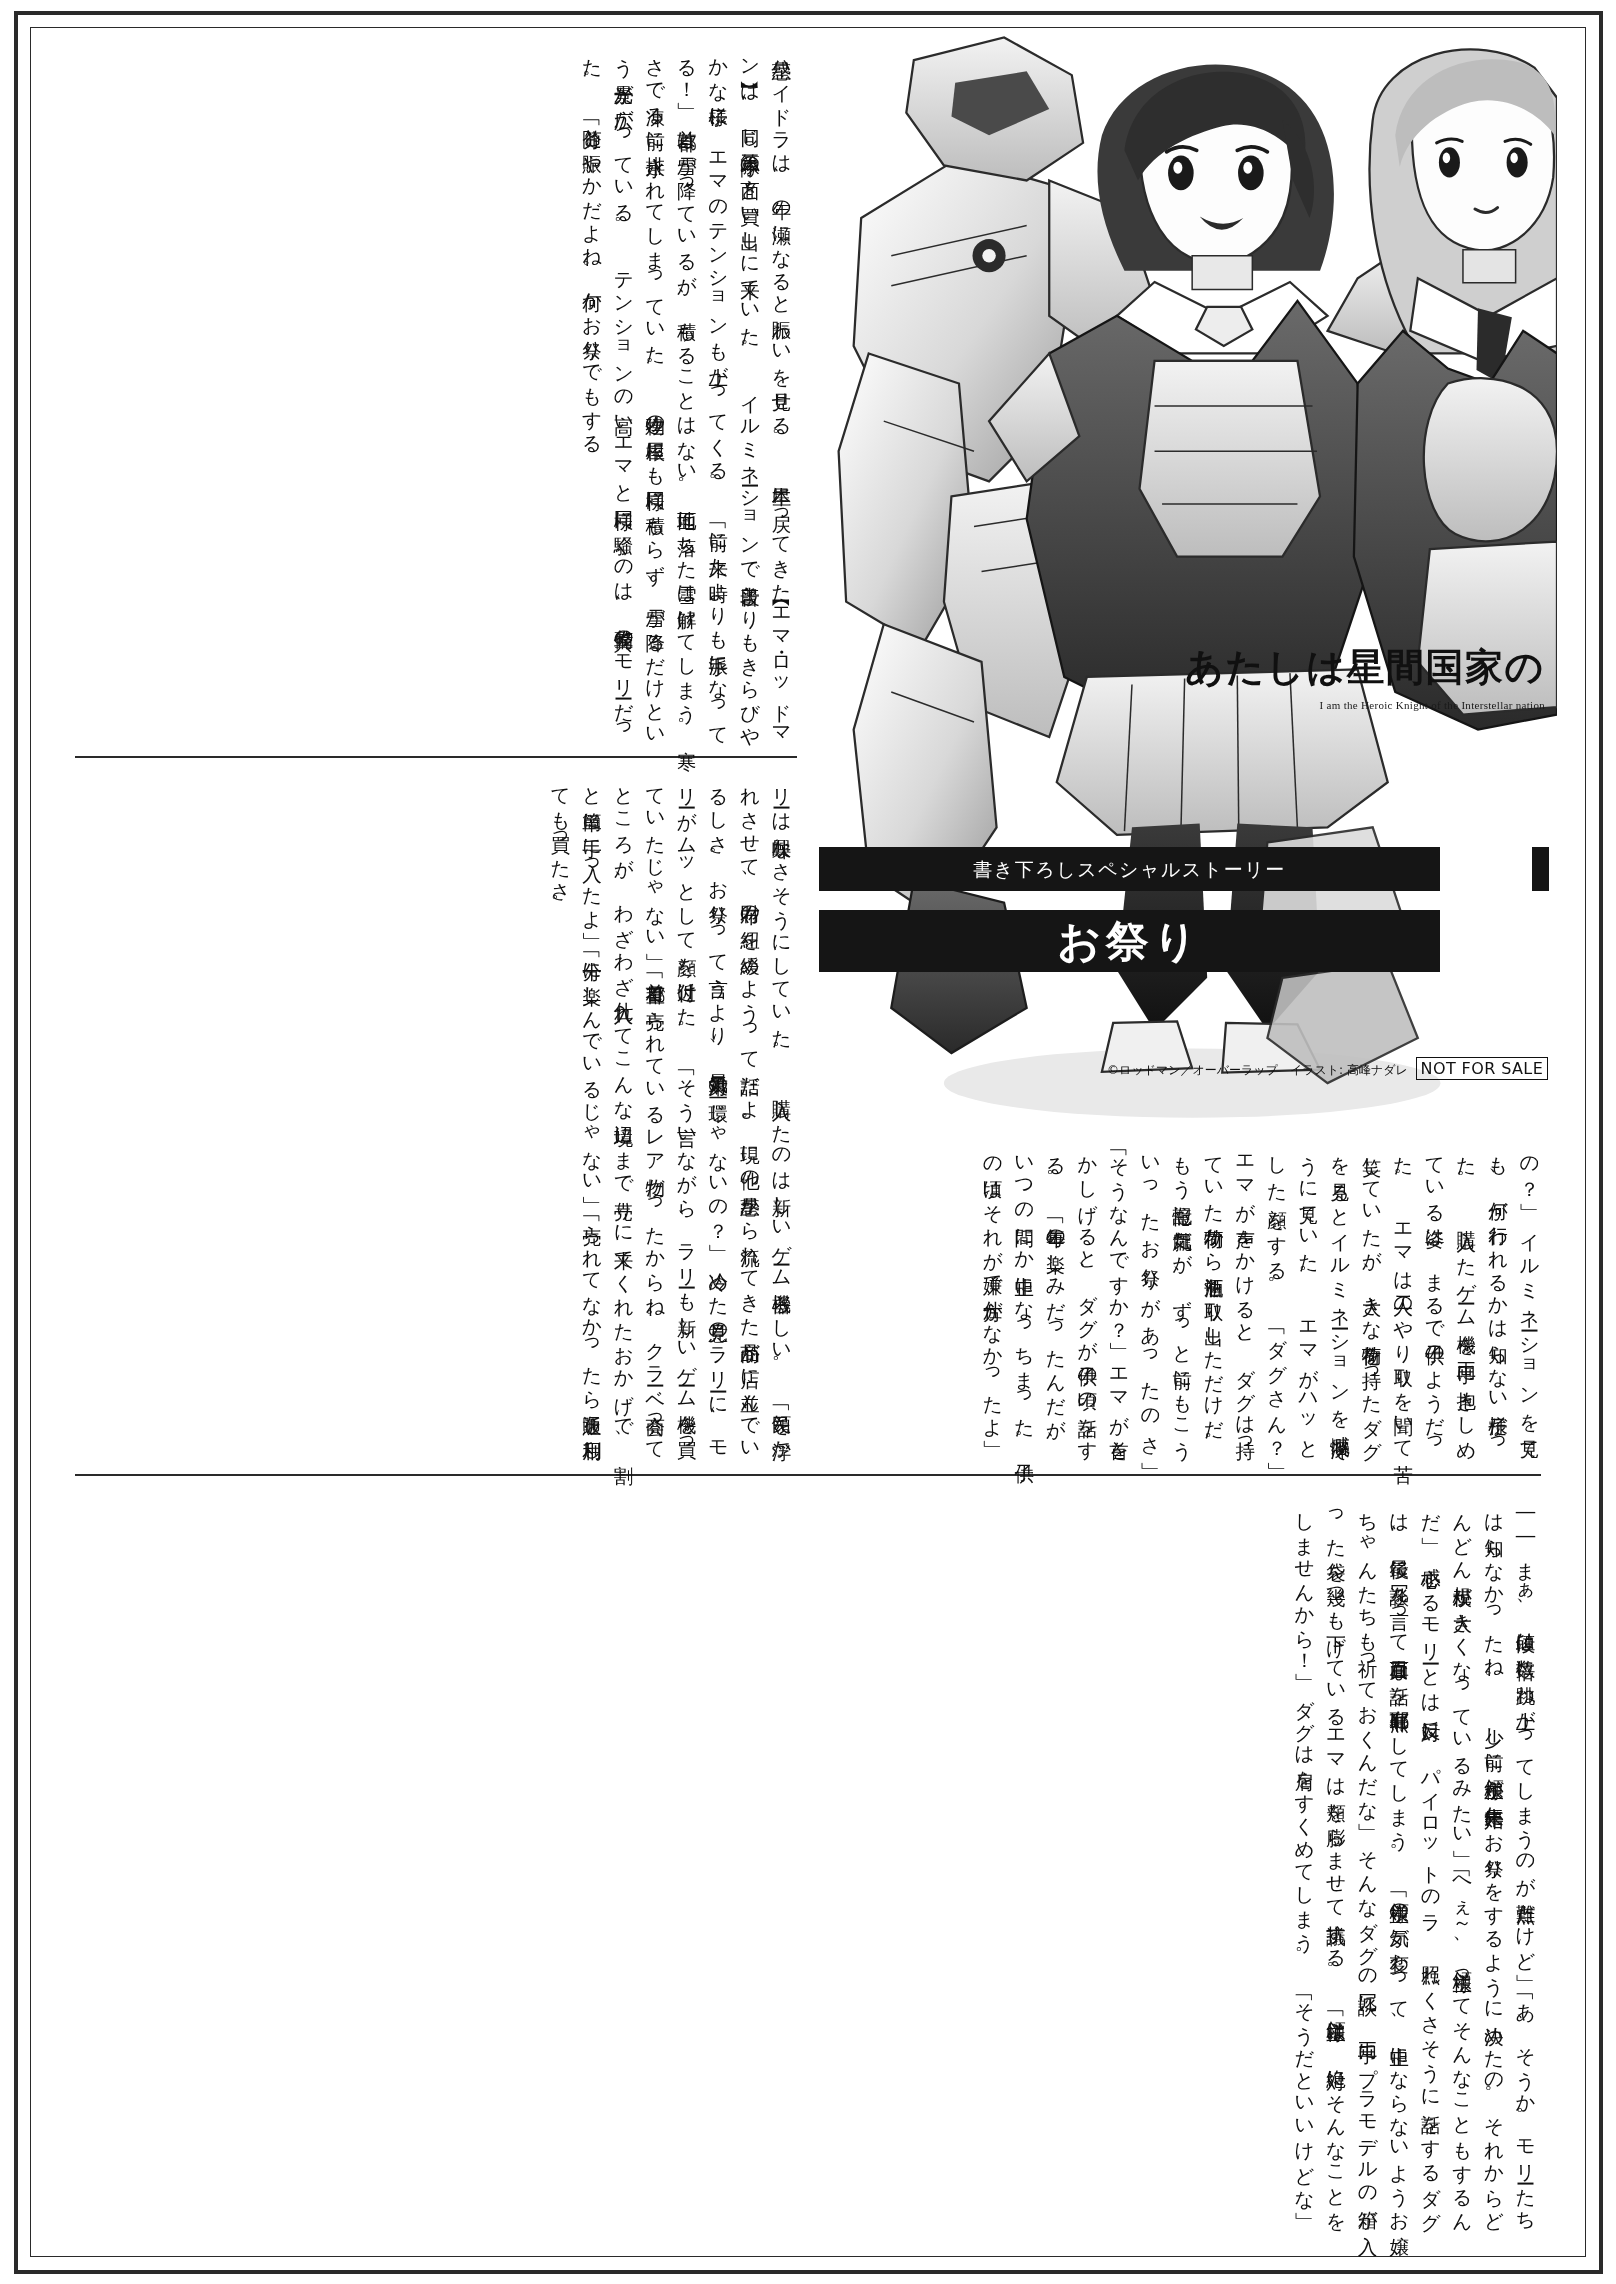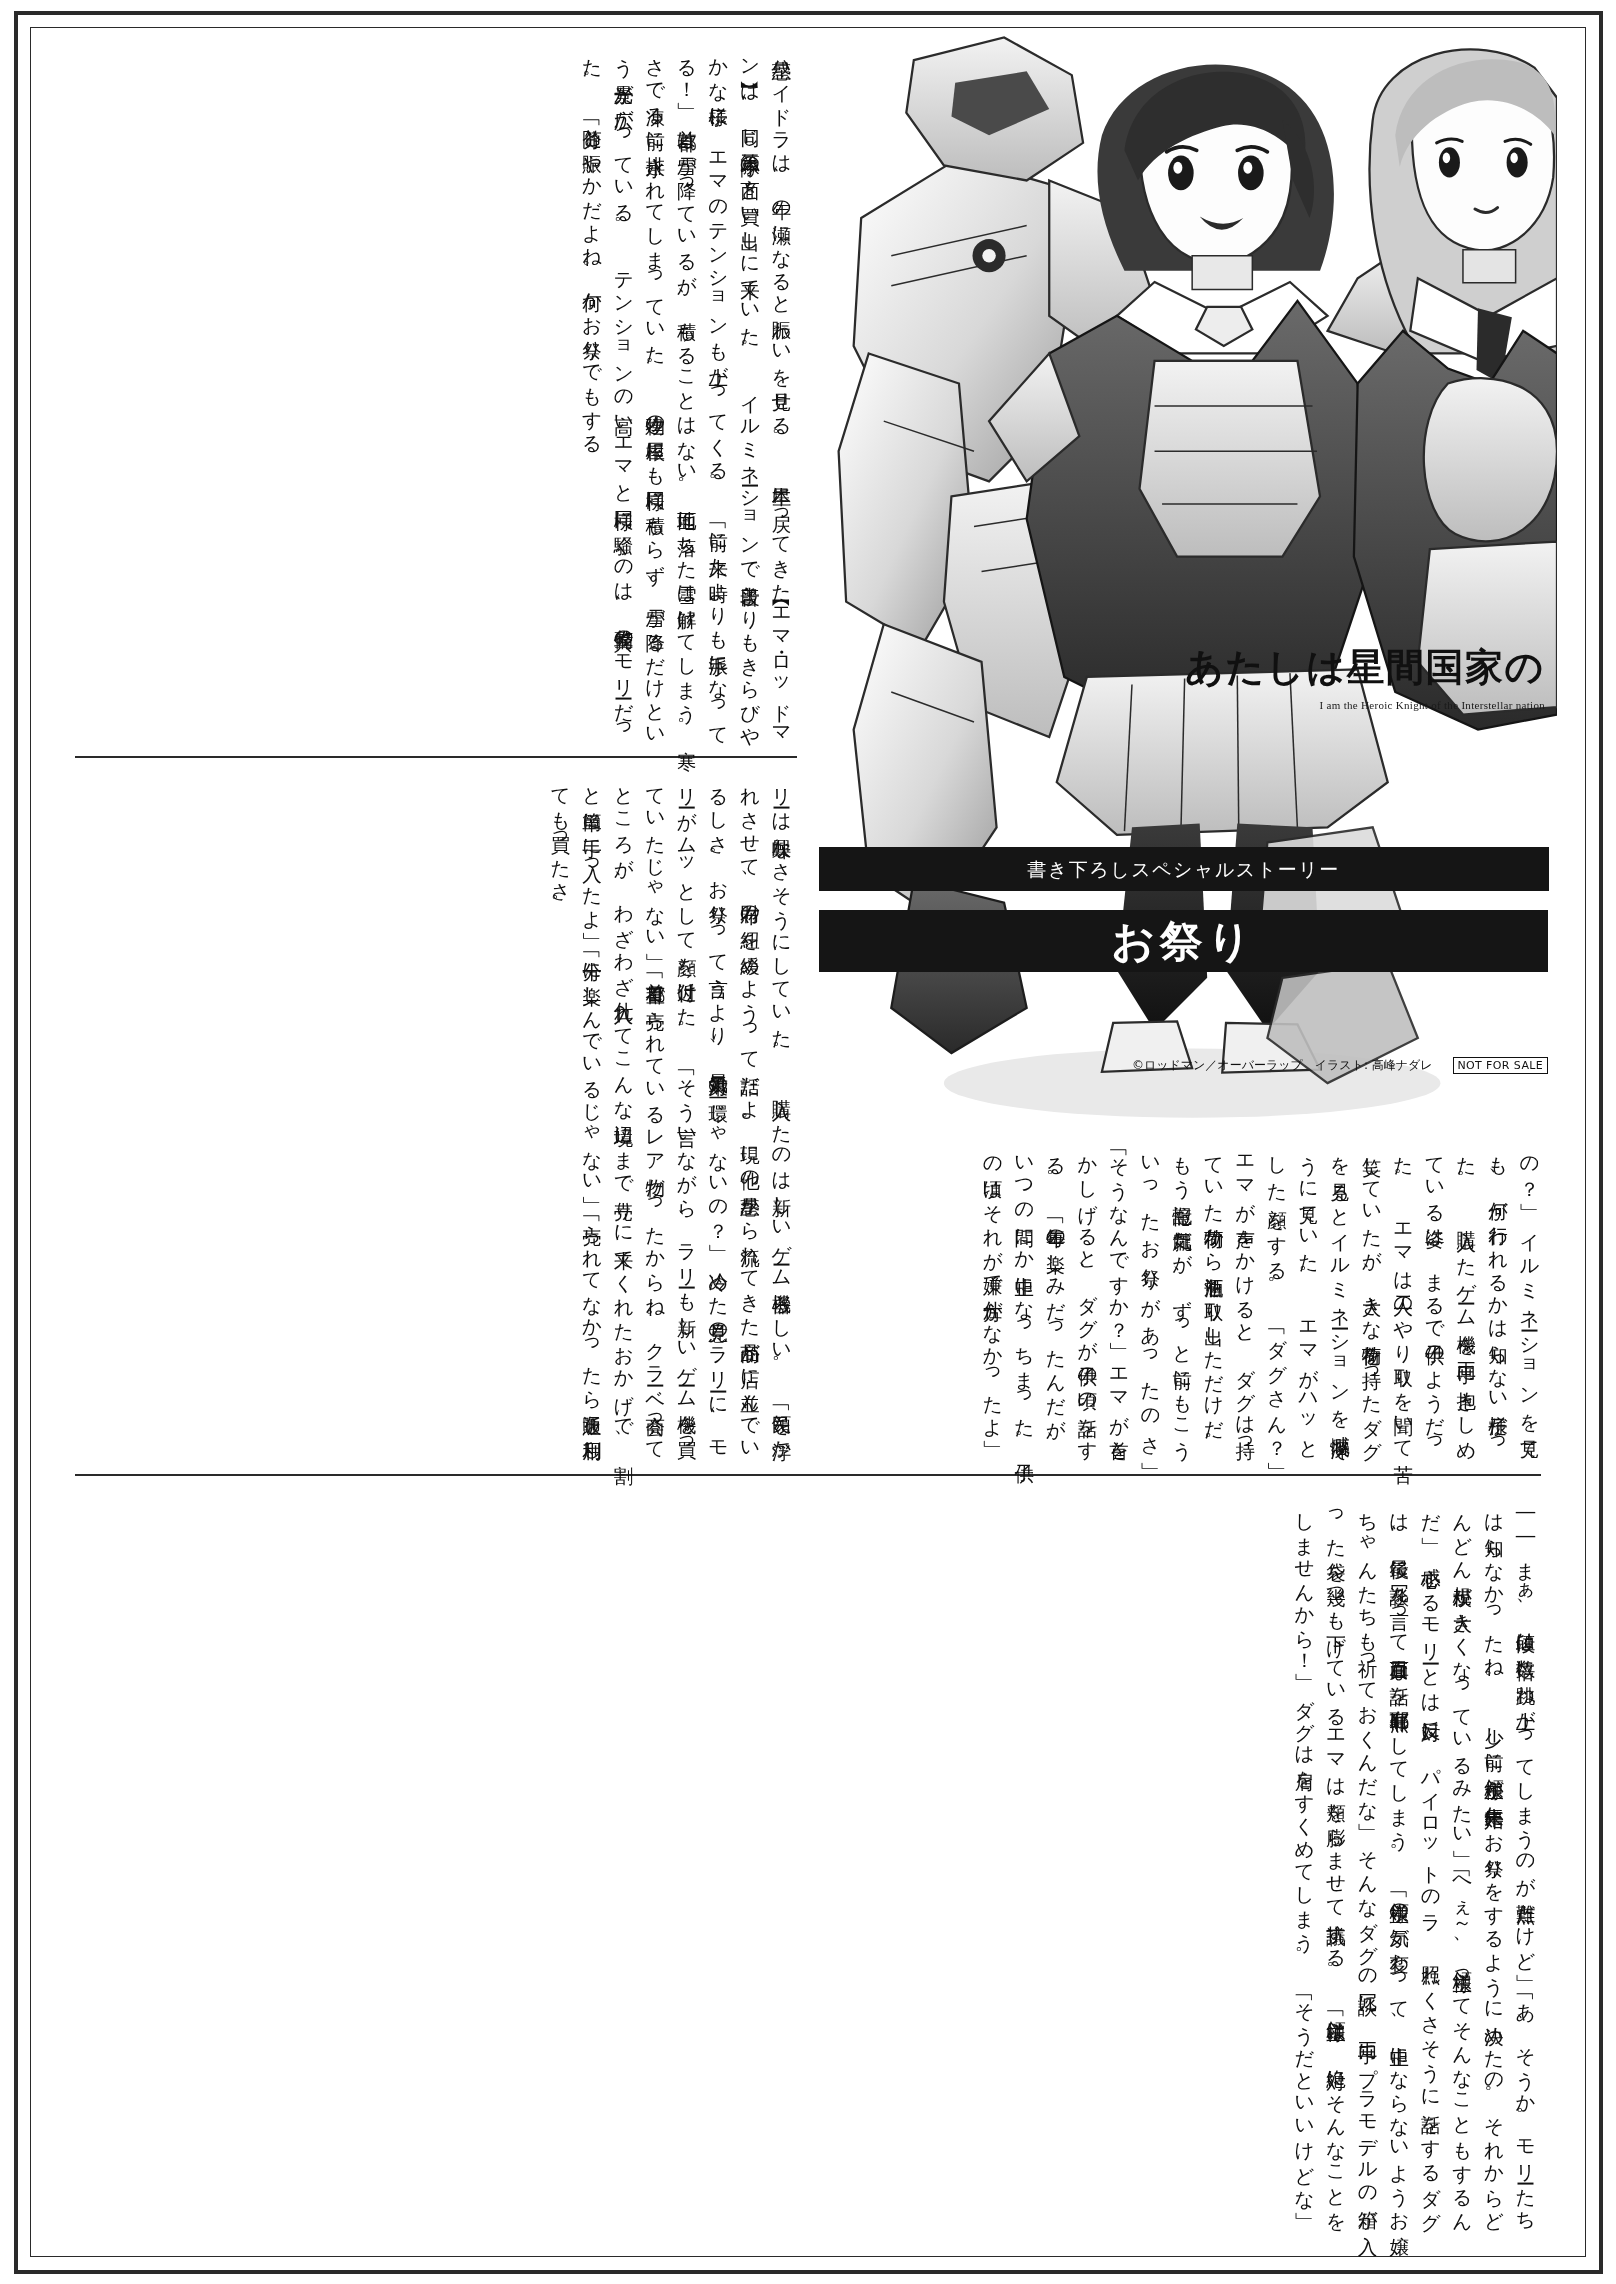--- a/index.html
+++ b/index.html
@@ -86,21 +86,21 @@
     letter-spacing: 3px;
     color: #0a0a0a;
     line-height: 1.0;
     margin-top: 1.5px;
     white-space: nowrap;
   }
 
   .band {
     position: absolute;
     left: 819px;
-    width: 729px;
+    width: 621px;
     background: #151515;
     color: #ffffff;
     text-align: center;
     font-family: "DejaVu Sans", "Liberation Sans", sans-serif;
   }
   .band.sub {
     top: 847px;
     height: 44px;
     line-height: 44px;
     font-size: 19px;
@@ -129,22 +129,22 @@
     text-align: right;
     font-family: "DejaVu Sans", "Liberation Sans", sans-serif;
     font-size: 12px;
     color: #111;
     white-space: nowrap;
   }
   .notforsale {
     display: inline-block;
     border: 1.5px solid #111;
     padding: 0.8px 3.8px;
-    font-size: 11px;
-    margin-left: 20px;
+    font-size: 16px;
+    margin-left: 8px;
     letter-spacing: 0.4px;
   }
 
   
   .rule {
     position: absolute;
     background: #2a2a2a;
     height: 1.5px;
   }
   .rule-a { left: 75px; top: 756px; width: 722px; }

